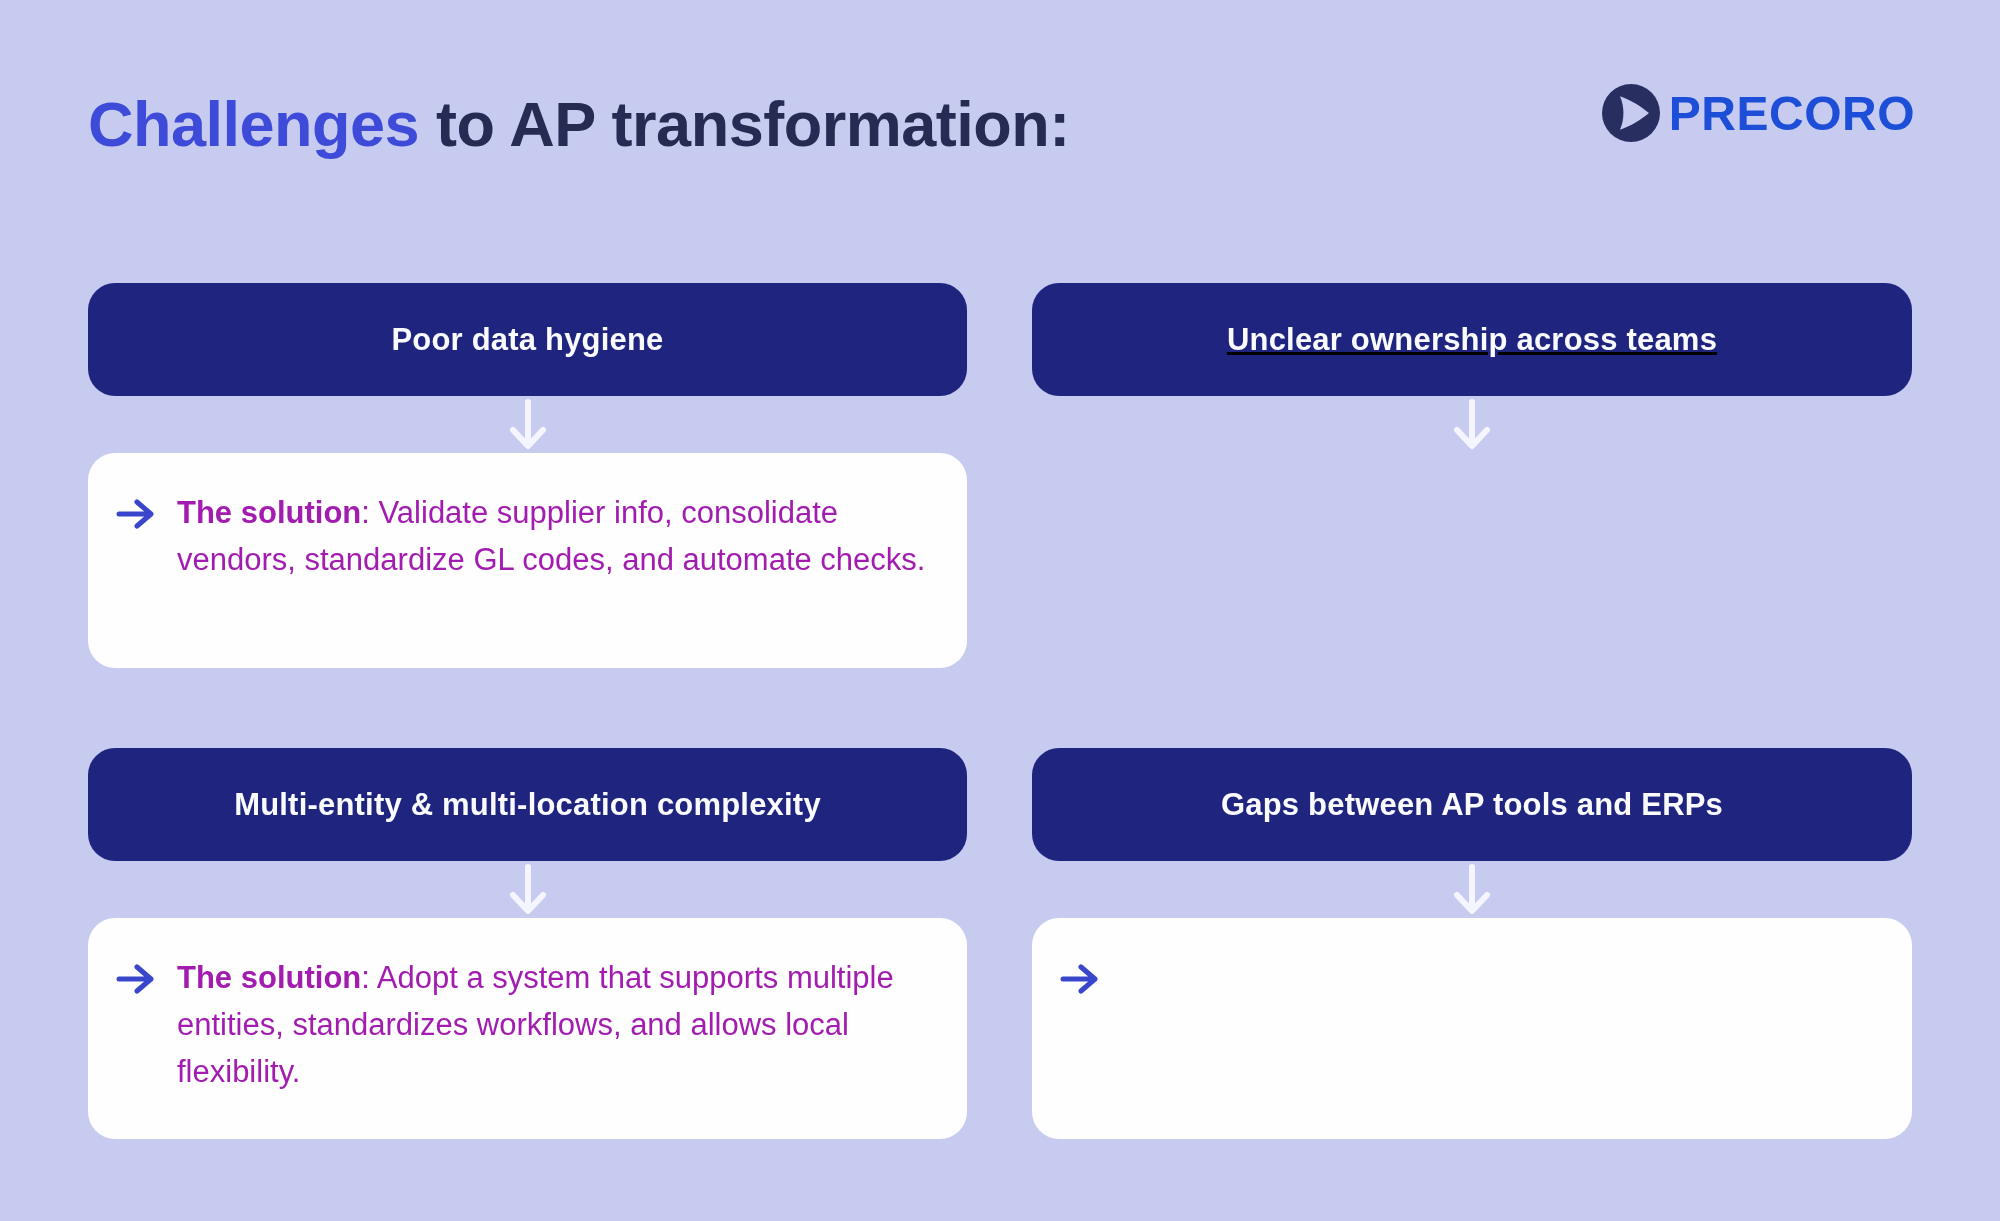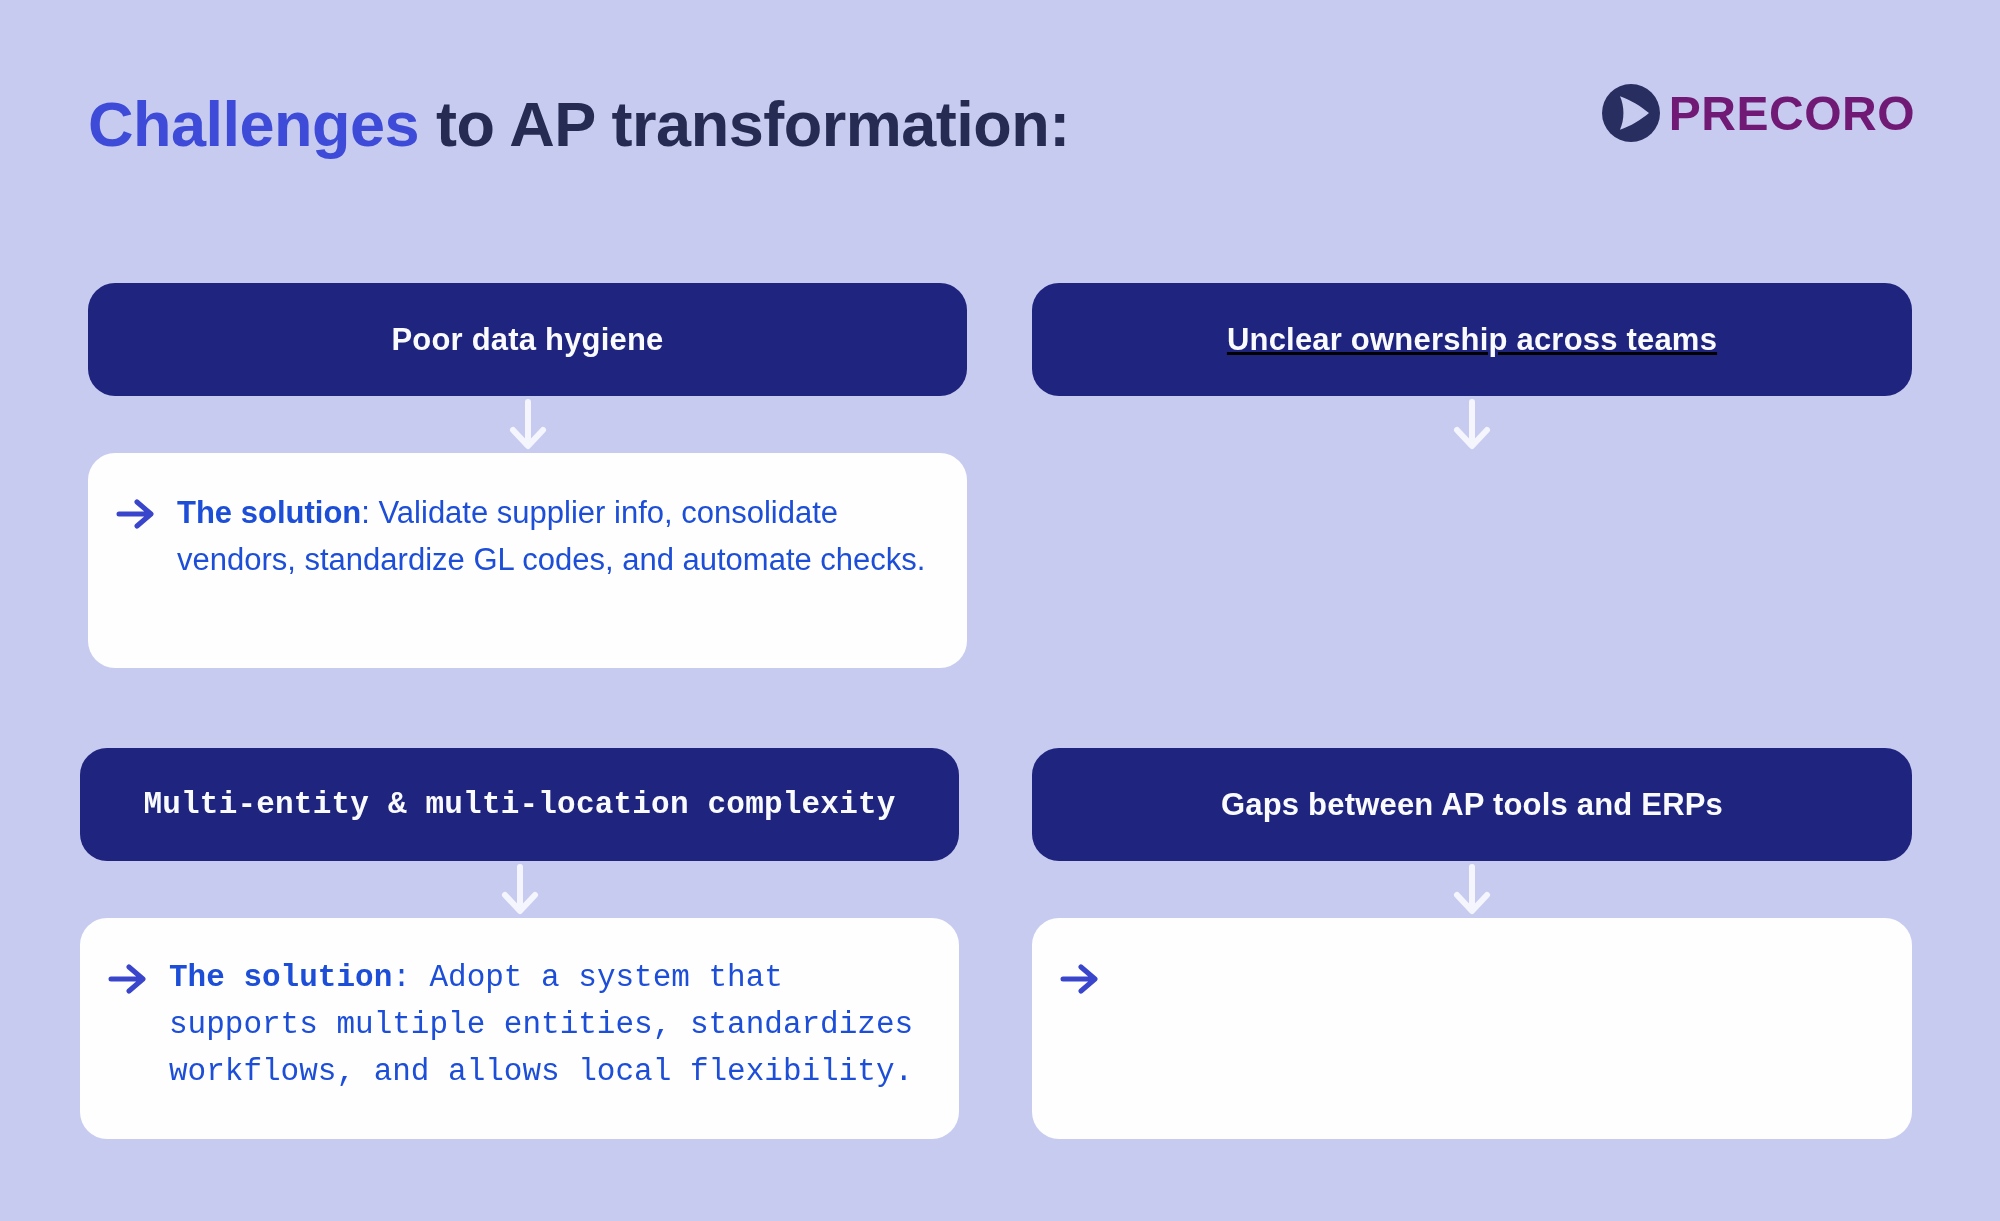--- a/index.html
+++ b/index.html
@@ -31,29 +31,29 @@
     top: 84px;
     right: 85px;
     display: flex;
     align-items: center;
     gap: 9px;
   }
   .logo-icon svg { width: 58px; height: 58px; display: block; }
   .logo-text {
     font-size: 48px;
     font-weight: 700;
-    color: #701a75;
+    color: #1d4ed8;
     letter-spacing: 0.5px;
   }
 
   
   .group { position: absolute; display: flex; flex-direction: column; justify-content: space-between; }
   #g0 { left: 88px;   top: 283px; width: 879px; }
   #g1 { left: 1032px; top: 283px; width: 880px; text-decoration: underline; }
-  #g2 { left: 80px;   top: 748px; width: 879px; font-family: Liberation Mono, monospace; }
+  #g2 { left: 88px;   top: 748px; width: 879px; }
   #g3 { left: 1032px; top: 748px; width: 880px; }
 
   .pill {
     height: 113px;
     background: #1F247E;
     border-radius: 27px;
     display: flex;
     align-items: center;
     justify-content: center;
   }
@@ -84,21 +84,21 @@
   }
   #g2 .card, #g3 .card { min-height: 221px; }
 
   .card .sol-icon { flex: 0 0 auto; margin-top: 10px; }
   .card .sol-icon svg { width: 40px; height: 30px; display: block; }
 
   .card-text {
     margin: 0;
     font-size: 31px;
     line-height: 47px;
-    color: #1d4ed8;
+    color: #a21caf;
   }
   .card-text .bold { font-weight: 700; }
 </style>
 </head>
 <body>
 
 <div class="page">
 
   <div class="page-title">
     <span class="hl">Challenges</span><span> to AP transformation:</span>

